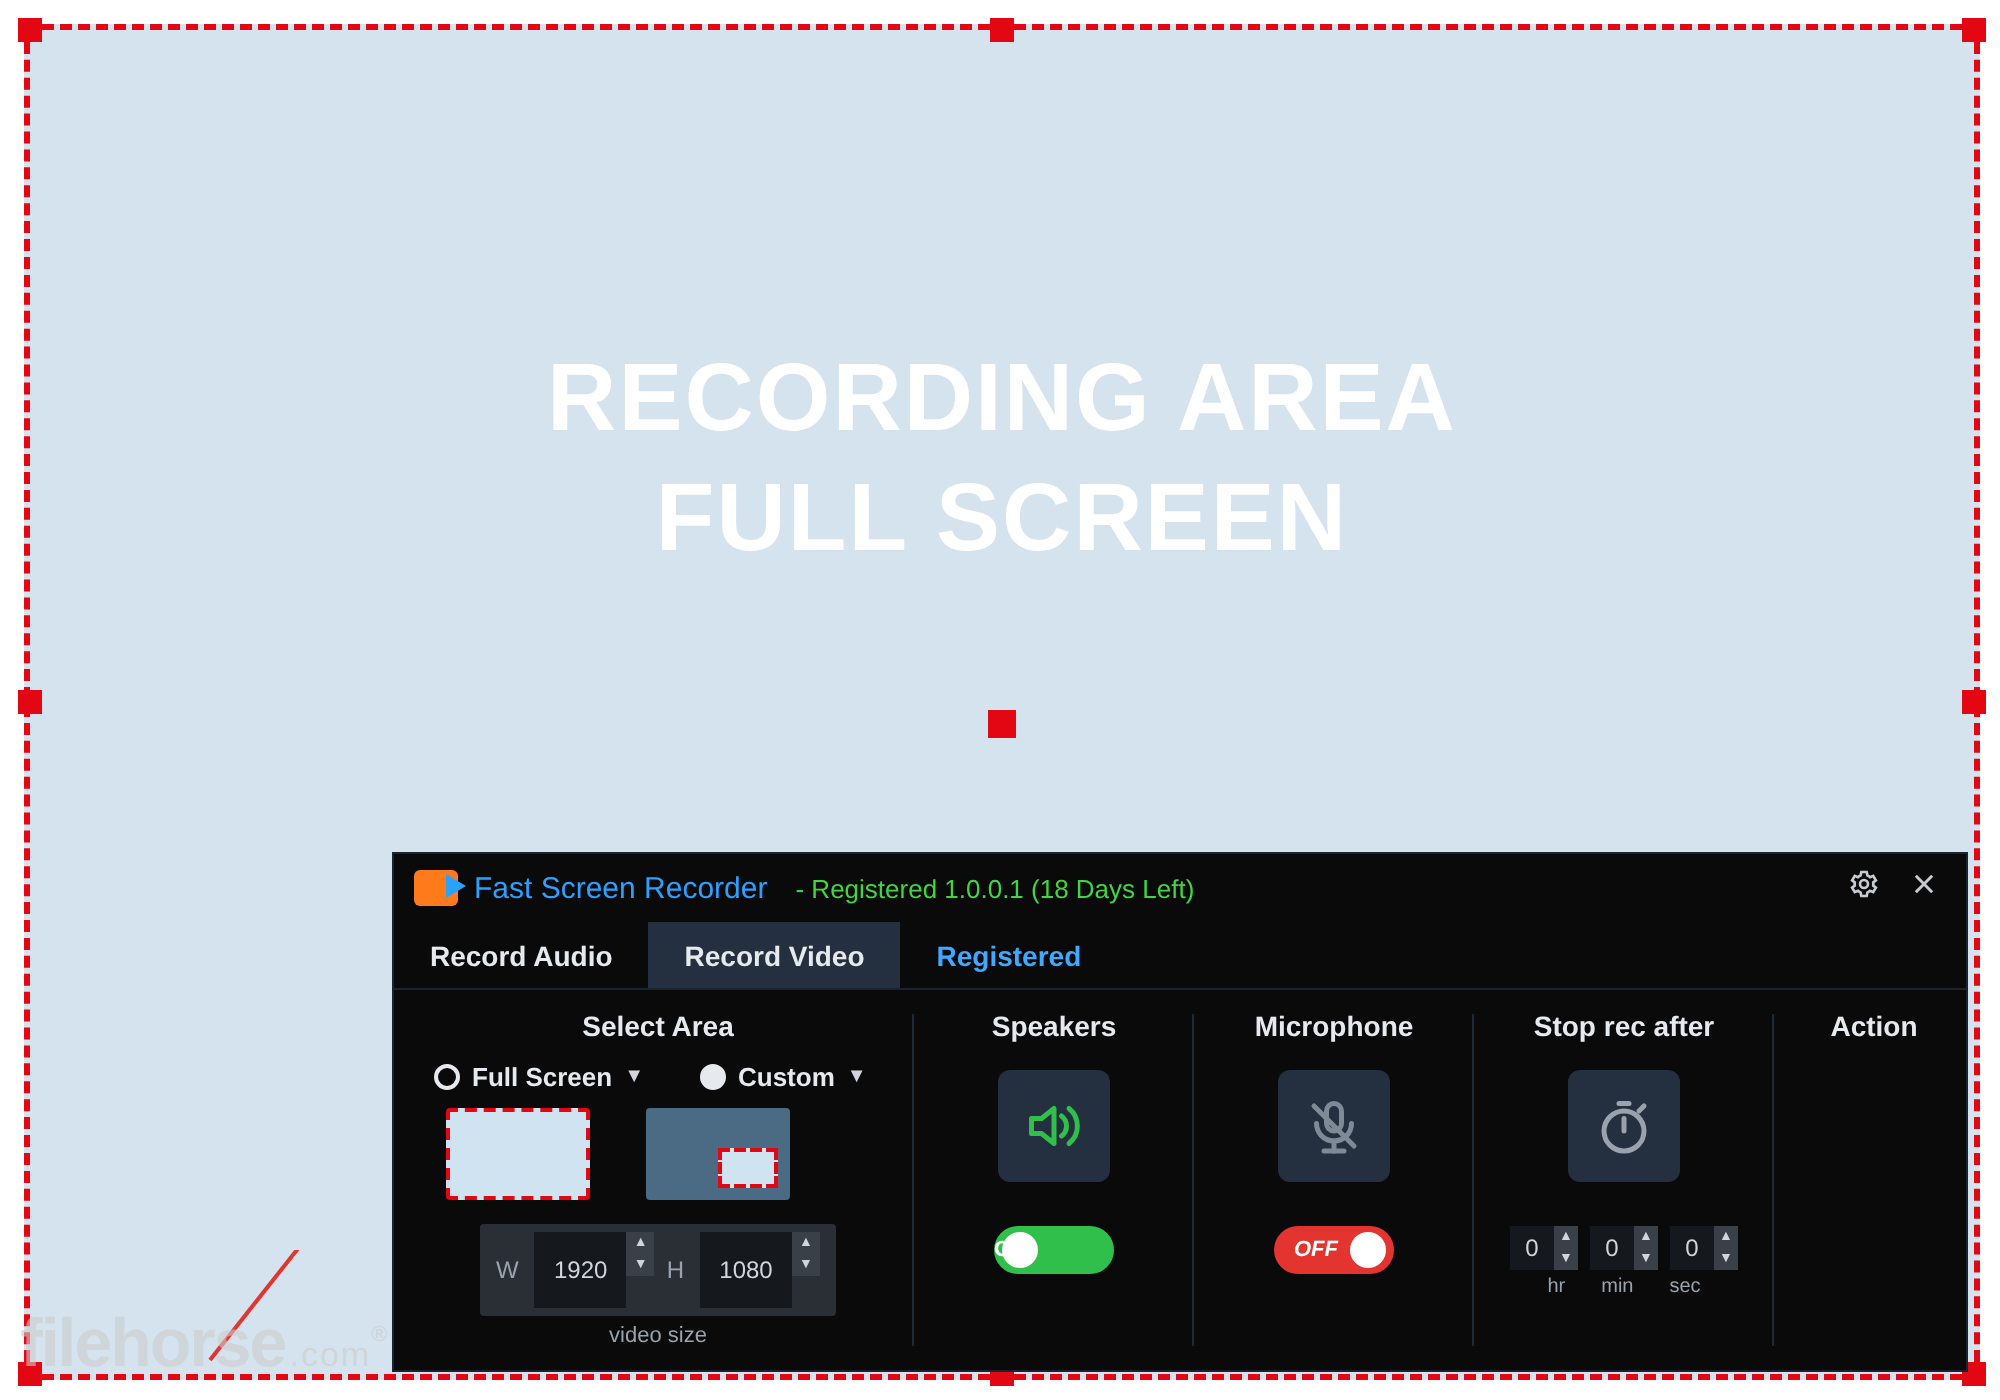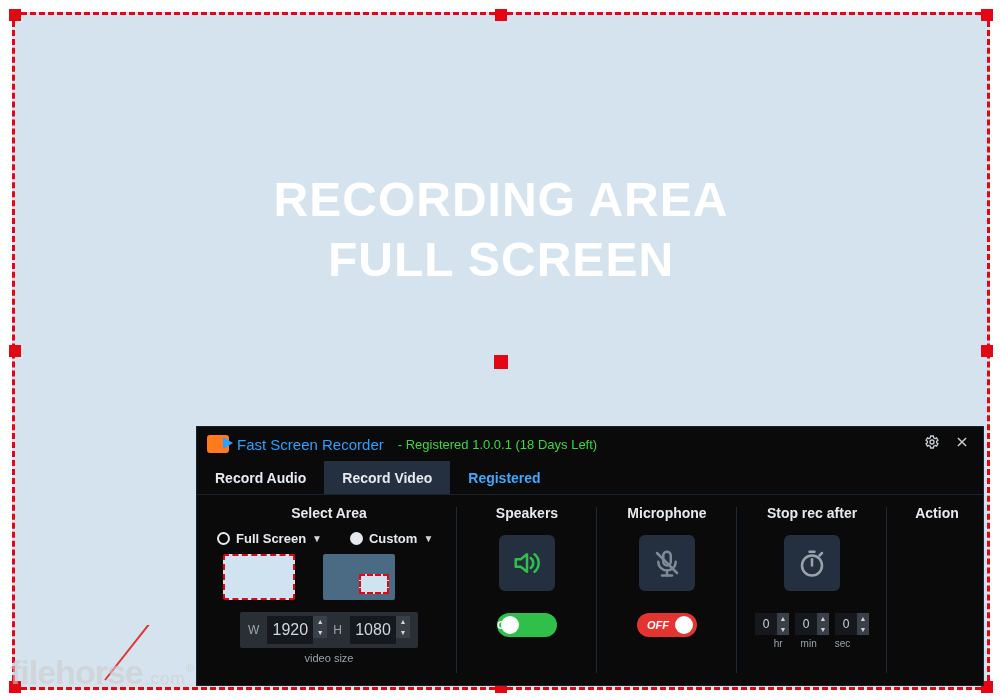--- a/index.html
+++ b/index.html
@@ -88,21 +88,21 @@
 
   .thumbs { display:flex; gap:28px; margin-bottom:12px; width:100%; padding-left:10px; }
   .thumb { width:72px; height:46px; border-radius:2px; position:relative; cursor:pointer; }
   .thumb.full { border:2px dashed #e30613; background:#cfe3f0; }
   .thumb.custom { background:#4b6b85; }
   .thumb.custom::after { content:""; position:absolute; right:6px; bottom:6px; width:26px; height:16px; background:#cfe3f0; border:2px dashed #e30613; }
 
   .size-row { display:flex; align-items:center; gap:6px; background:#2a2f36; padding:4px 8px; border-radius:2px; }
   .size-row .lbl { color:#9aa3ad; font-size:12px; margin-right:2px; }
   .spin { display:flex; align-items:stretch; }
-  .spin input { width:46px; height:28px; background:#15181c; border:none; color:#cfd6de; text-align:center; font-size:16px; }
+  .spin input { width:46px; height:38px; background:#15181c; border:none; color:#cfd6de; text-align:center; font-size:12px; }
   .spinbtns { display:flex; flex-direction:column; }
   .spinbtns button { width:14px; height:11px; font-size:7px; line-height:7px; background:#3a4048; border:none; color:#cfd6de; cursor:pointer; }
   .size-note { color:#9aa3ad; font-size:11px; margin-top:4px; }
 
   
   .tile { width:56px; height:56px; border-radius:6px; background:#24303f; display:flex; align-items:center; justify-content:center; margin-top:4px; margin-bottom:2px; cursor:pointer; }
   .tile svg { width:30px; height:30px; }
   
   .toggle { width:60px; height:24px; border-radius:12px; position:relative; cursor:pointer; display:flex; align-items:center; font-size:11px; font-weight:700; color:#fff; margin-top:20px; }
   .toggle .knob { width:18px; height:18px; border-radius:50%; background:#fff; position:absolute; top:3px; }

